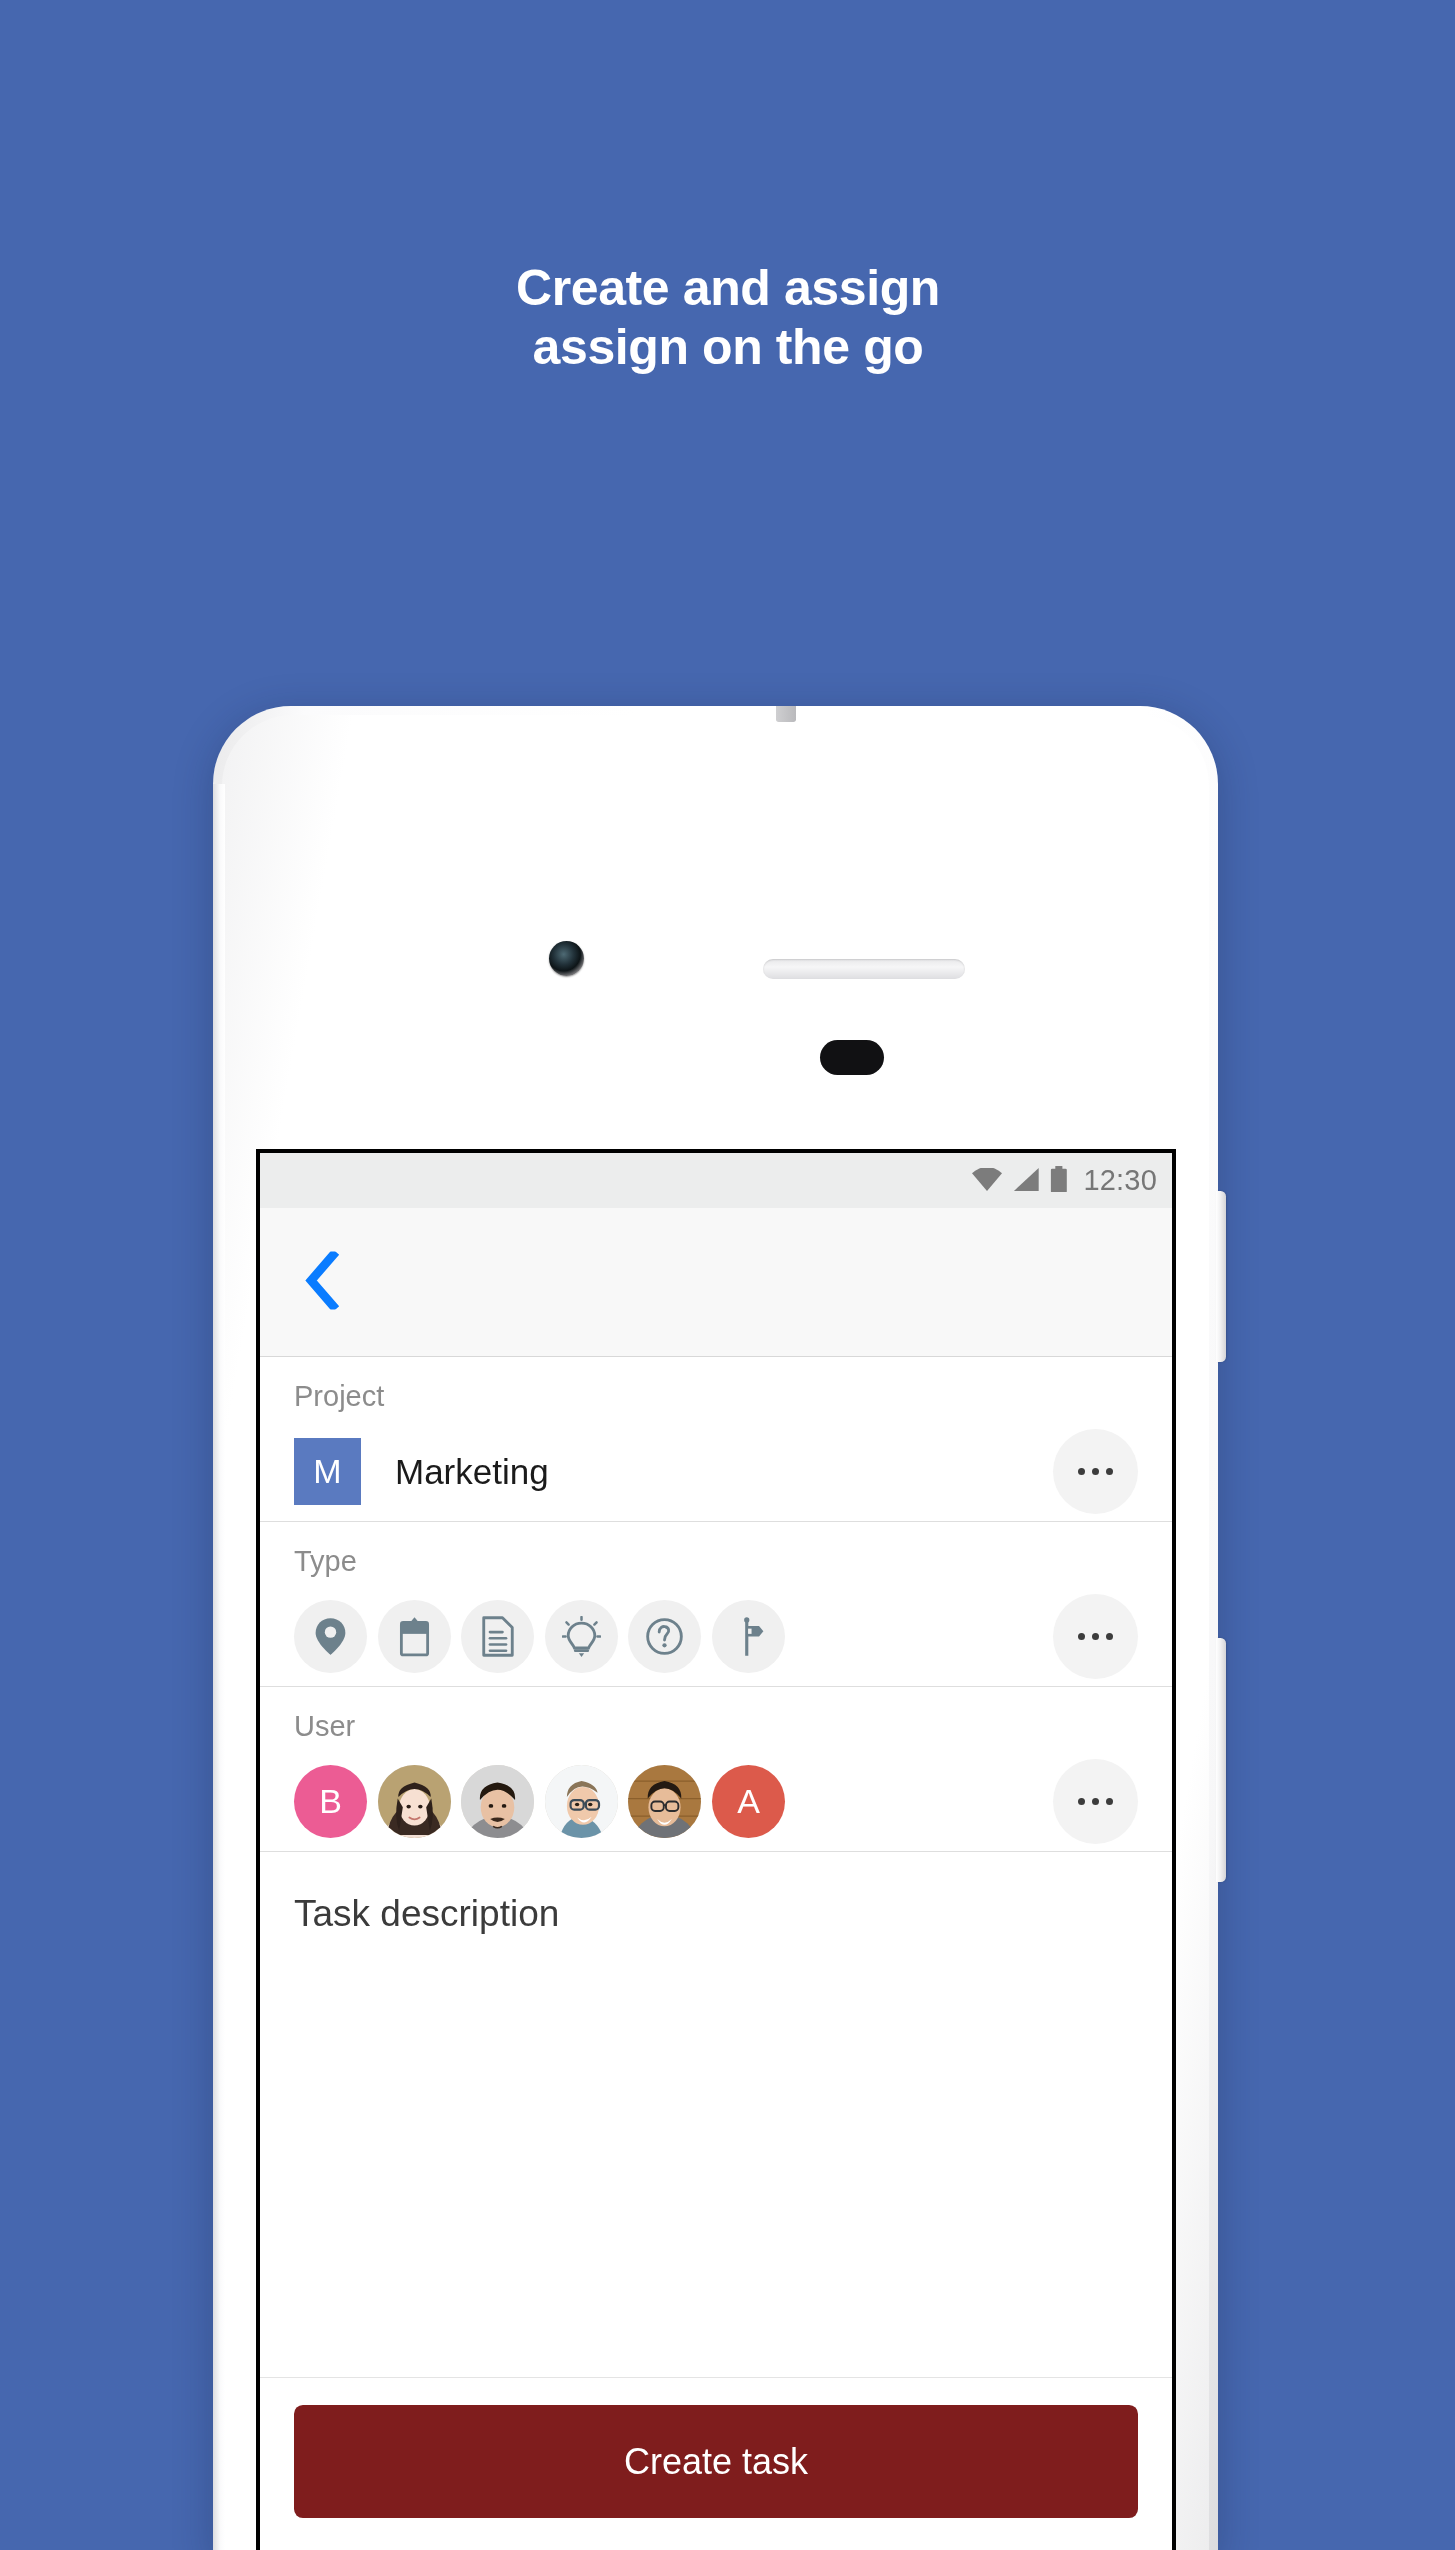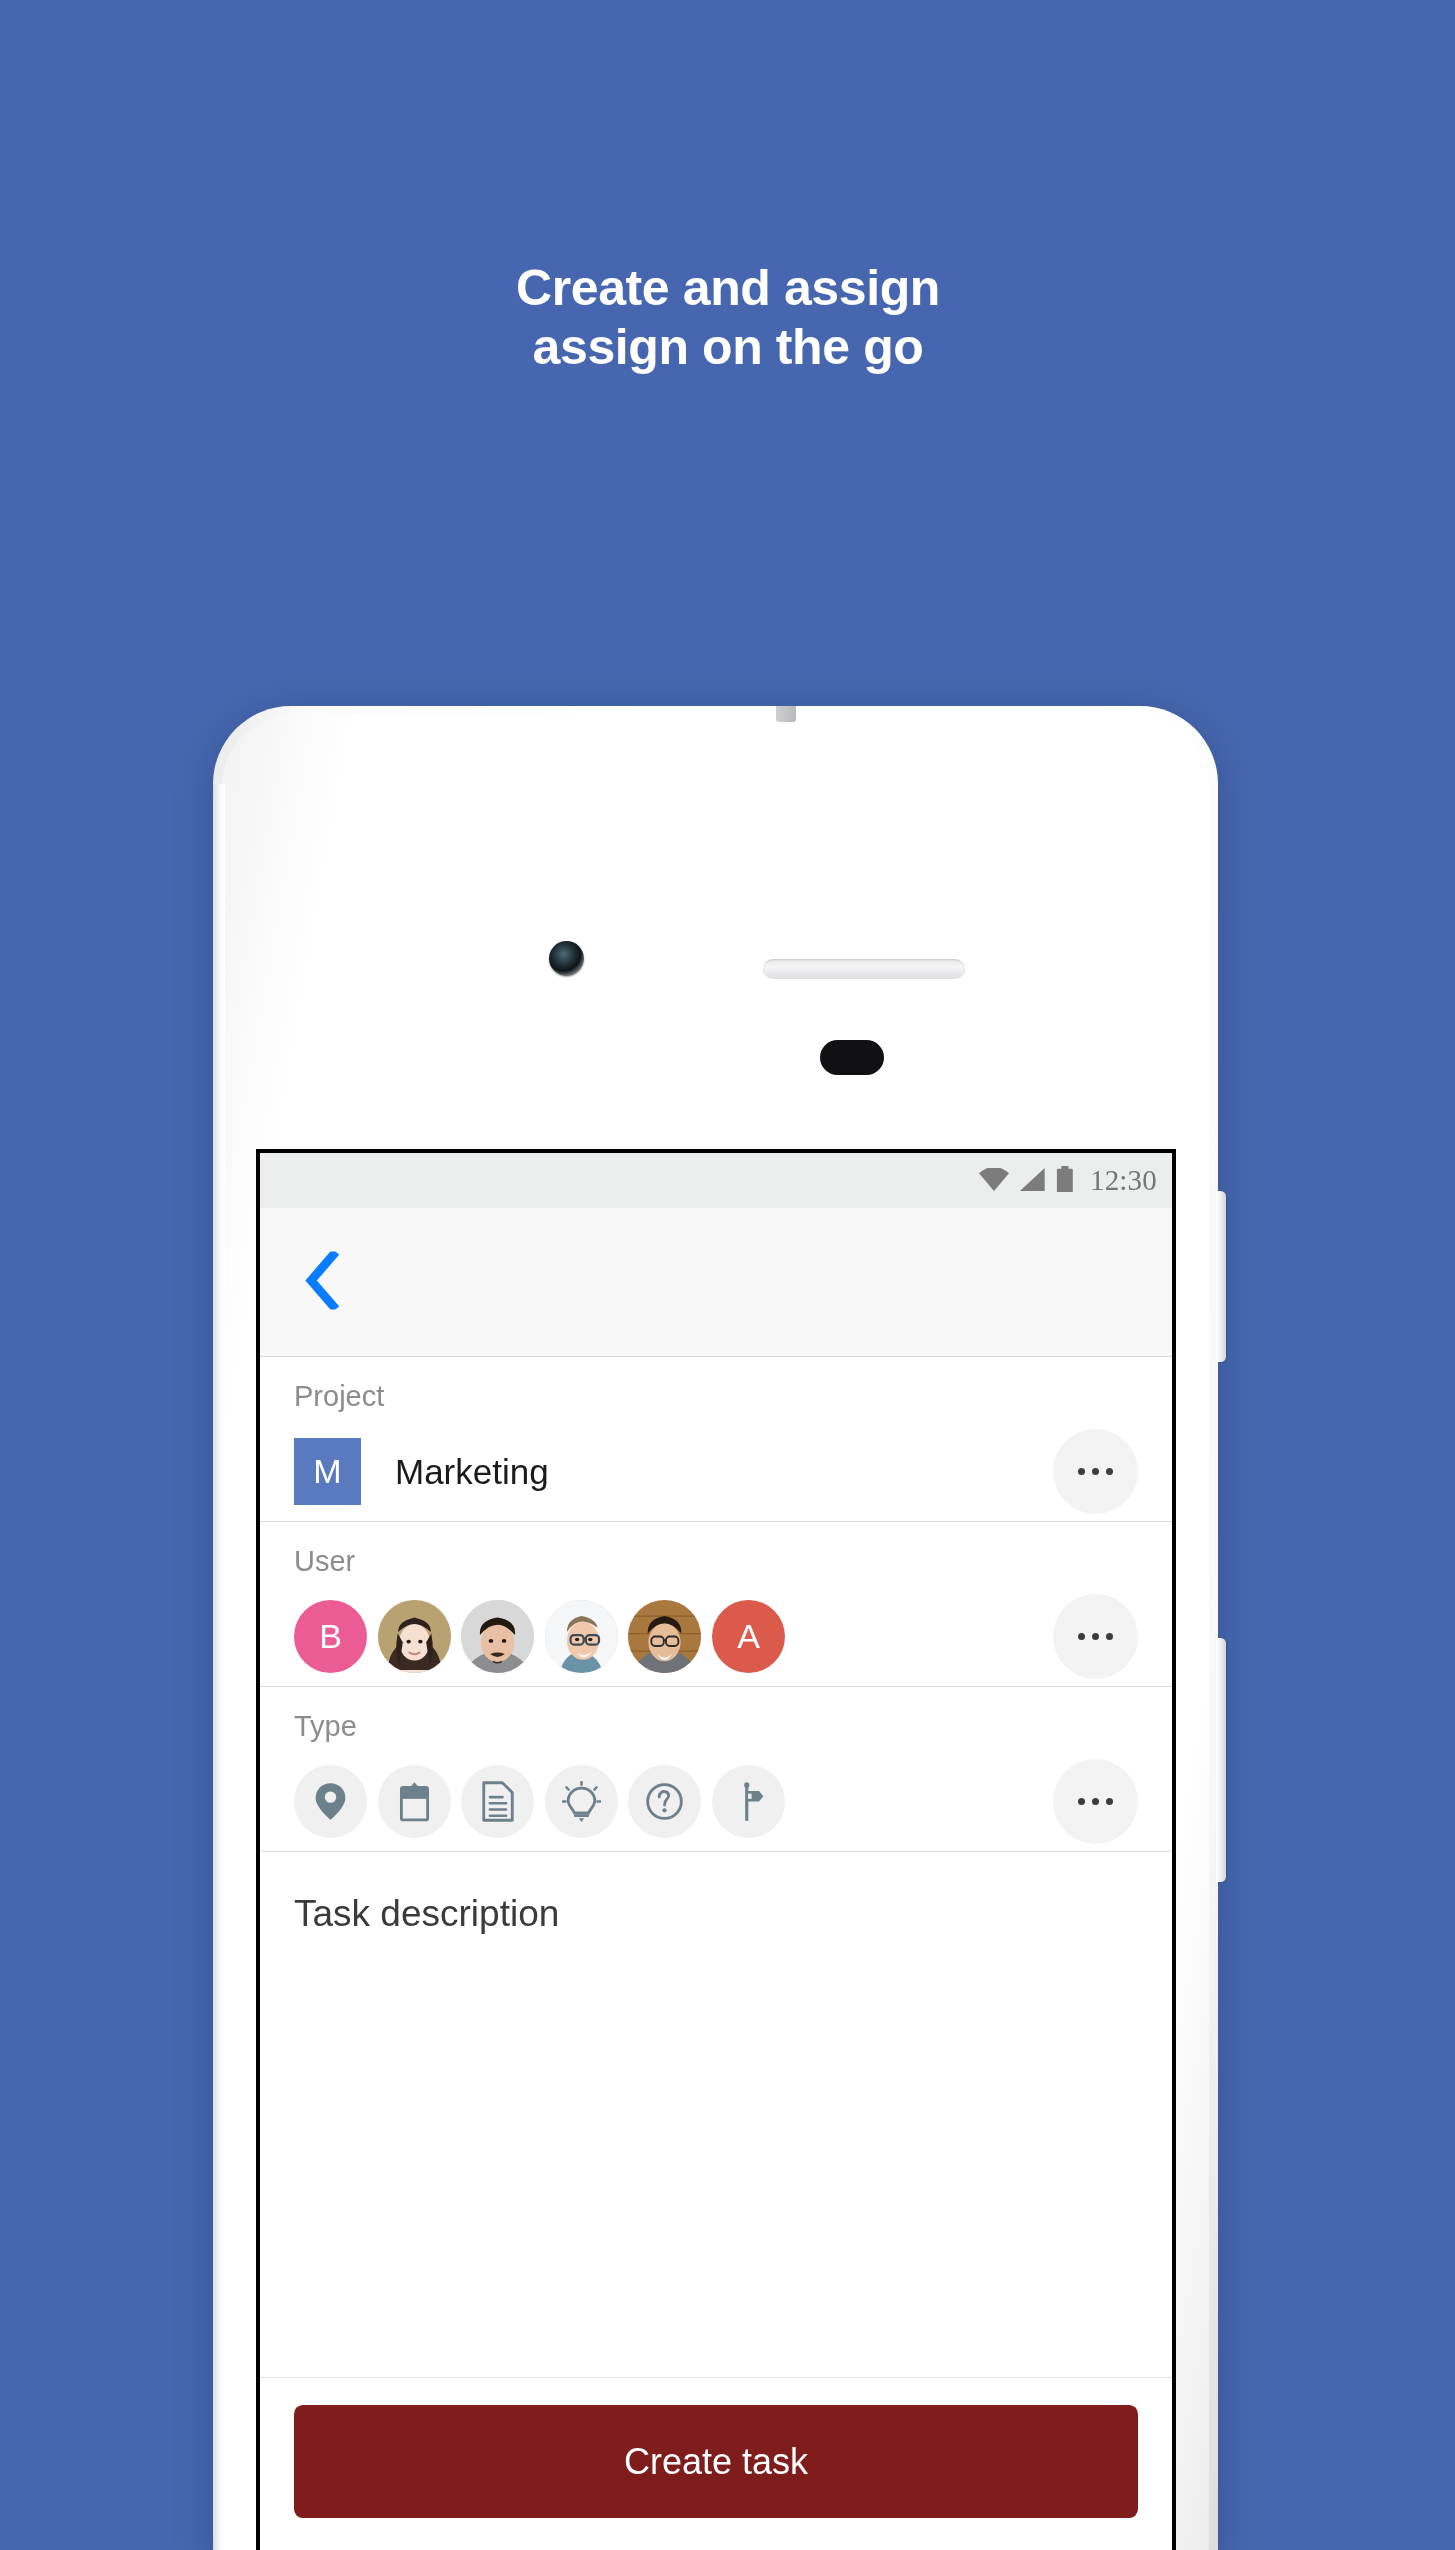--- a/index.html
+++ b/index.html
@@ -98,21 +98,20 @@
   .statusbar {
     height: 55px; background: #eceded;
     display: flex; align-items: center; justify-content: flex-end;
     padding-right: 15px; gap: 10.6px;
     flex: 0 0 auto;
   }
   .sb-icon { display: block; }
   .sb-time {
     color: #767676; font-size: 29px; letter-spacing: 0.2px;
     margin-left: 5.3px;
-    font-family: Liberation Serif, serif;
   }
 
   
   .appbar {
     height: 149px; background: #f8f8f8;
     border-bottom: 0.9px solid #d8d8d8;
     position: relative;
     display: flex; align-items: center;
     flex: 0 0 auto;
   }
@@ -259,20 +258,104 @@
         <div class="proj-name">Marketing</div>
         <div class="more-btn">
           <i></i>
             <i></i>
             <i></i>
         </div>
       </div>
     </div>
 
     <div class="section">
+      <div class="field-label">Type</div>
+      <div class="row">
+        <div class="type-icons">
+
+          <div class="type-chip">
+            <span>
+              <svg width="35" height="41" viewBox="0 0 40 46">
+                <path d="M20 2 C10 2 3 9.5 3 19 C3 30 20 44 20 44 C20 44 37 30 37 19 C37 9.5 30 2 20 2 Z" fill="#6d818c"></path>
+                <circle cx="20" cy="18" r="6.5" fill="#f0f0f0"></circle>
+              </svg>
+            </span>
+          </div>
+
+          <div class="type-chip">
+            <span>
+              <svg width="35" height="41" viewBox="0 0 40 46">
+                <rect x="5" y="7" width="30" height="37" rx="2" fill="none" stroke="#6d818c" stroke-width="3.2"></rect>
+                <rect x="5" y="7" width="30" height="13" fill="#6d818c"></rect>
+                <path d="M20 1 L26 8 L14 8 Z" fill="#6d818c"></path>
+              </svg>
+            </span>
+          </div>
+
+          <div class="type-chip">
+            <span>
+              <svg width="34" height="41" viewBox="0 0 38 46">
+                <path d="M3 2 h21 l11 11 v31 h-32 Z" fill="none" stroke="#6d818c" stroke-width="3.2" stroke-linejoin="round"></path>
+                <g stroke="#6d818c" stroke-width="3" stroke-linecap="round">
+                  <line x1="10" y1="18" x2="24" y2="18"></line>
+                  <line x1="10" y1="25" x2="28" y2="25"></line>
+                  <line x1="10" y1="32" x2="28" y2="32"></line>
+                  <line x1="10" y1="39" x2="28" y2="39"></line>
+                </g>
+              </svg>
+            </span>
+          </div>
+
+          <div class="type-chip">
+            <span>
+              <svg width="39" height="41" viewBox="0 0 44 46">
+                <path d="M22 8 C13 8 7 15 7 22 C7 28 12 31 14 36 h16 c2-5 7-8 7-14 C37 15 31 8 22 8 Z" fill="none" stroke="#6d818c" stroke-width="3.2"></path>
+                <line x1="15" y1="39" x2="29" y2="39" stroke="#6d818c" stroke-width="3.2" stroke-linecap="round"></line>
+                <path d="M19 42 h6 l-3 4 Z" fill="#6d818c"></path>
+                <g stroke="#6d818c" stroke-width="2.8" stroke-linecap="round">
+                  <line x1="22" y1="1" x2="22" y2="4"></line>
+                  <line x1="5" y1="7" x2="7.5" y2="9.5"></line>
+                  <line x1="39" y1="7" x2="36.5" y2="9.5"></line>
+                  <line x1="1" y1="23" x2="4" y2="23"></line>
+                  <line x1="43" y1="23" x2="40" y2="23"></line>
+                </g>
+              </svg>
+            </span>
+          </div>
+
+          <div class="type-chip">
+            <span>
+              <svg width="39" height="39" viewBox="0 0 44 44">
+                <circle cx="22" cy="22" r="19" fill="none" stroke="#6d818c" stroke-width="3.2"></circle>
+                <path d="M16 17 C16 12 20 10 23 11 C27 12 28 16 25 19 C23 21 22 22 22 26" fill="none" stroke="#6d818c" stroke-width="3.2" stroke-linecap="round"></path>
+                <circle cx="22" cy="32" r="2.4" fill="#6d818c"></circle>
+              </svg>
+            </span>
+          </div>
+
+          <div class="type-chip">
+            <span>
+              <svg width="35" height="43" viewBox="0 0 40 48">
+                <line x1="18" y1="3" x2="18" y2="46" stroke="#6d818c" stroke-width="3.6"></line>
+                <path d="M18 12 h14 l5 6 l-5 6 h-14 Z" fill="#6d818c"></path>
+                <rect x="19.5" y="15" width="4" height="6" fill="#f0f0f0"></rect>
+                <circle cx="18" cy="5" r="3" fill="#6d818c"></circle>
+              </svg>
+            </span>
+          </div>
+        </div>
+        <div class="more-btn">
+          <i></i>
+            <i></i>
+            <i></i>
+        </div>
+      </div>
+    </div>
+
+    <div class="section">
       <div class="field-label">User</div>
       <div class="row">
         <div class="avatars">
 
           <div class="avatar initial-b">
             <span>B</span>
           </div>
 
           <div class="avatar photo">
             <svg viewBox="0 0 100 100" preserveAspectRatio="xMidYMid slice">
@@ -340,104 +423,20 @@
           </div>
         </div>
         <div class="more-btn">
           <i></i>
             <i></i>
             <i></i>
         </div>
       </div>
     </div>
 
-    <div class="section">
-      <div class="field-label">Type</div>
-      <div class="row">
-        <div class="type-icons">
-
-          <div class="type-chip">
-            <span>
-              <svg width="35" height="41" viewBox="0 0 40 46">
-                <path d="M20 2 C10 2 3 9.5 3 19 C3 30 20 44 20 44 C20 44 37 30 37 19 C37 9.5 30 2 20 2 Z" fill="#6d818c"></path>
-                <circle cx="20" cy="18" r="6.5" fill="#f0f0f0"></circle>
-              </svg>
-            </span>
-          </div>
-
-          <div class="type-chip">
-            <span>
-              <svg width="35" height="41" viewBox="0 0 40 46">
-                <rect x="5" y="7" width="30" height="37" rx="2" fill="none" stroke="#6d818c" stroke-width="3.2"></rect>
-                <rect x="5" y="7" width="30" height="13" fill="#6d818c"></rect>
-                <path d="M20 1 L26 8 L14 8 Z" fill="#6d818c"></path>
-              </svg>
-            </span>
-          </div>
-
-          <div class="type-chip">
-            <span>
-              <svg width="34" height="41" viewBox="0 0 38 46">
-                <path d="M3 2 h21 l11 11 v31 h-32 Z" fill="none" stroke="#6d818c" stroke-width="3.2" stroke-linejoin="round"></path>
-                <g stroke="#6d818c" stroke-width="3" stroke-linecap="round">
-                  <line x1="10" y1="18" x2="24" y2="18"></line>
-                  <line x1="10" y1="25" x2="28" y2="25"></line>
-                  <line x1="10" y1="32" x2="28" y2="32"></line>
-                  <line x1="10" y1="39" x2="28" y2="39"></line>
-                </g>
-              </svg>
-            </span>
-          </div>
-
-          <div class="type-chip">
-            <span>
-              <svg width="39" height="41" viewBox="0 0 44 46">
-                <path d="M22 8 C13 8 7 15 7 22 C7 28 12 31 14 36 h16 c2-5 7-8 7-14 C37 15 31 8 22 8 Z" fill="none" stroke="#6d818c" stroke-width="3.2"></path>
-                <line x1="15" y1="39" x2="29" y2="39" stroke="#6d818c" stroke-width="3.2" stroke-linecap="round"></line>
-                <path d="M19 42 h6 l-3 4 Z" fill="#6d818c"></path>
-                <g stroke="#6d818c" stroke-width="2.8" stroke-linecap="round">
-                  <line x1="22" y1="1" x2="22" y2="4"></line>
-                  <line x1="5" y1="7" x2="7.5" y2="9.5"></line>
-                  <line x1="39" y1="7" x2="36.5" y2="9.5"></line>
-                  <line x1="1" y1="23" x2="4" y2="23"></line>
-                  <line x1="43" y1="23" x2="40" y2="23"></line>
-                </g>
-              </svg>
-            </span>
-          </div>
-
-          <div class="type-chip">
-            <span>
-              <svg width="39" height="39" viewBox="0 0 44 44">
-                <circle cx="22" cy="22" r="19" fill="none" stroke="#6d818c" stroke-width="3.2"></circle>
-                <path d="M16 17 C16 12 20 10 23 11 C27 12 28 16 25 19 C23 21 22 22 22 26" fill="none" stroke="#6d818c" stroke-width="3.2" stroke-linecap="round"></path>
-                <circle cx="22" cy="32" r="2.4" fill="#6d818c"></circle>
-              </svg>
-            </span>
-          </div>
-
-          <div class="type-chip">
-            <span>
-              <svg width="35" height="43" viewBox="0 0 40 48">
-                <line x1="18" y1="3" x2="18" y2="46" stroke="#6d818c" stroke-width="3.6"></line>
-                <path d="M18 12 h14 l5 6 l-5 6 h-14 Z" fill="#6d818c"></path>
-                <rect x="19.5" y="15" width="4" height="6" fill="#f0f0f0"></rect>
-                <circle cx="18" cy="5" r="3" fill="#6d818c"></circle>
-              </svg>
-            </span>
-          </div>
-        </div>
-        <div class="more-btn">
-          <i></i>
-            <i></i>
-            <i></i>
-        </div>
-      </div>
-    </div>
-
     <div class="desc">
       <div class="desc-placeholder">Task description</div>
     </div>
 
     <div class="cta-wrap">
       <button class="cta">Create task</button>
     </div>
 
   </div>
 </div>

